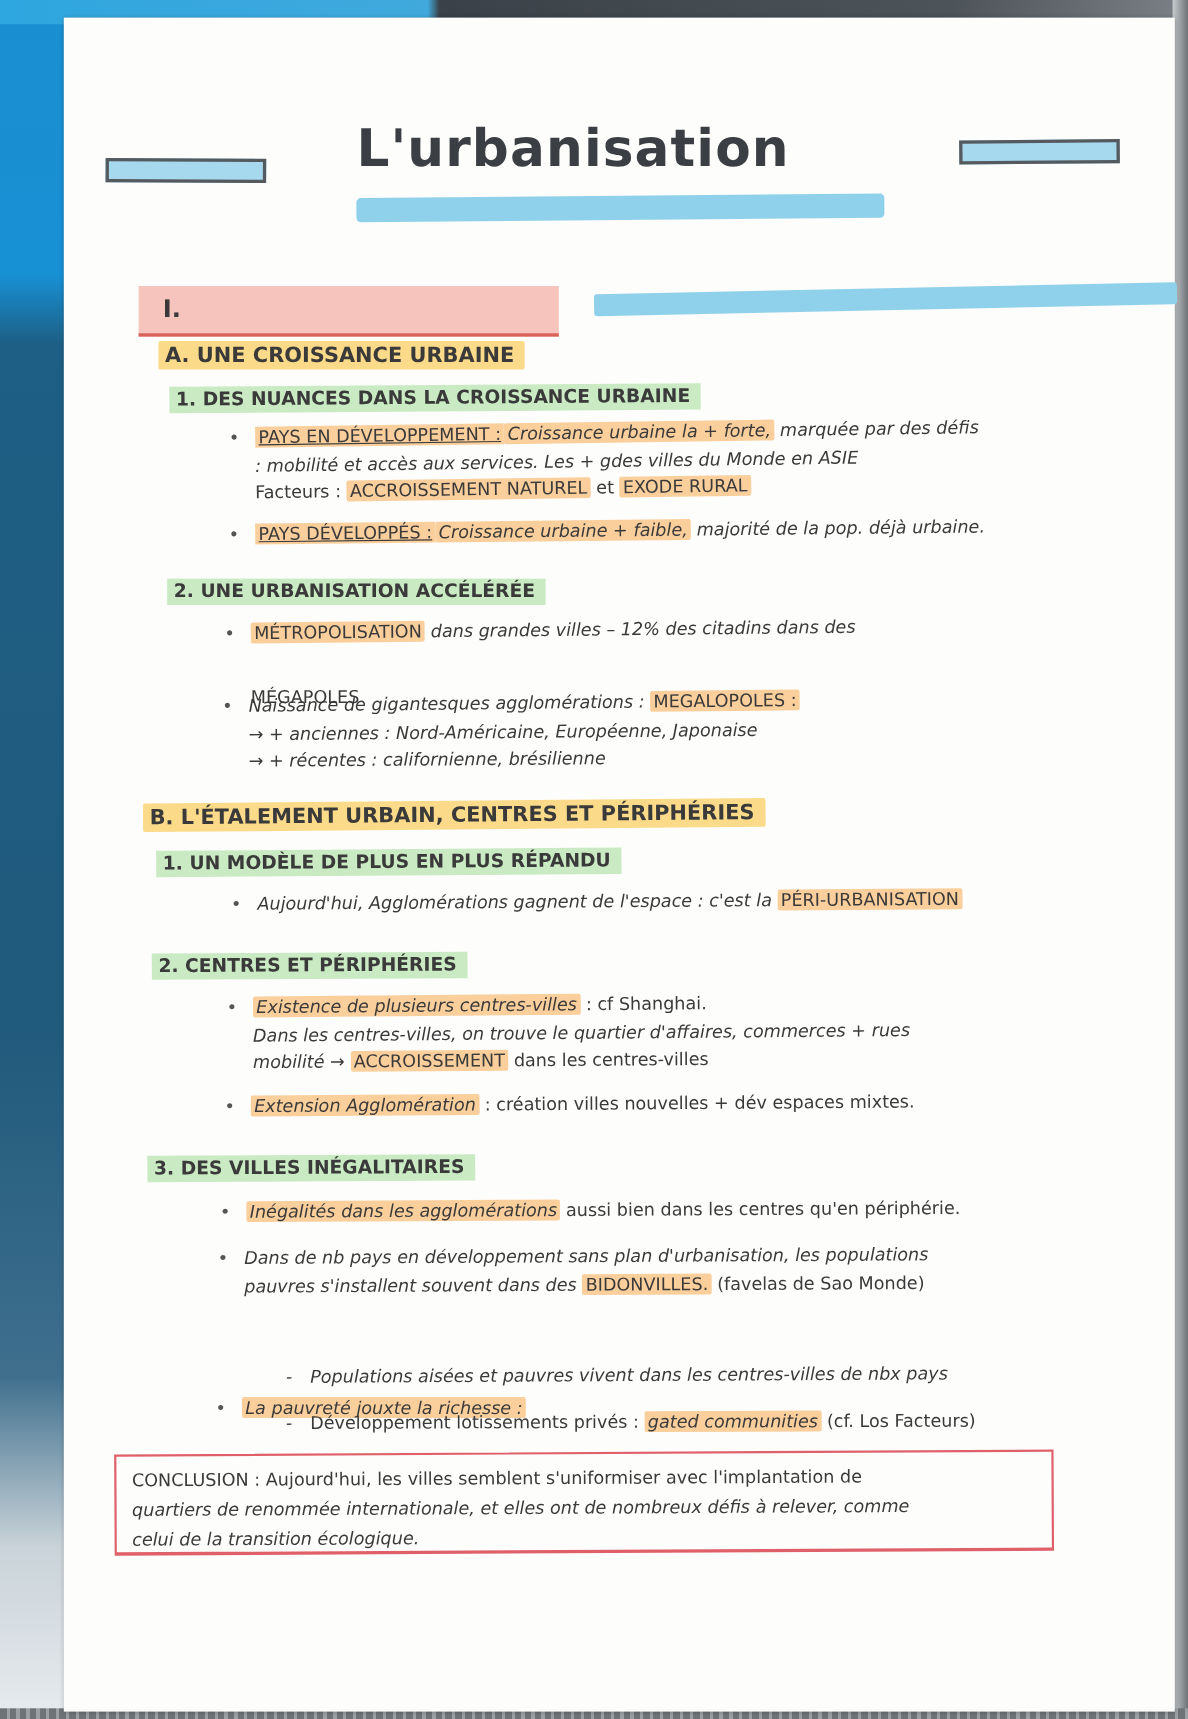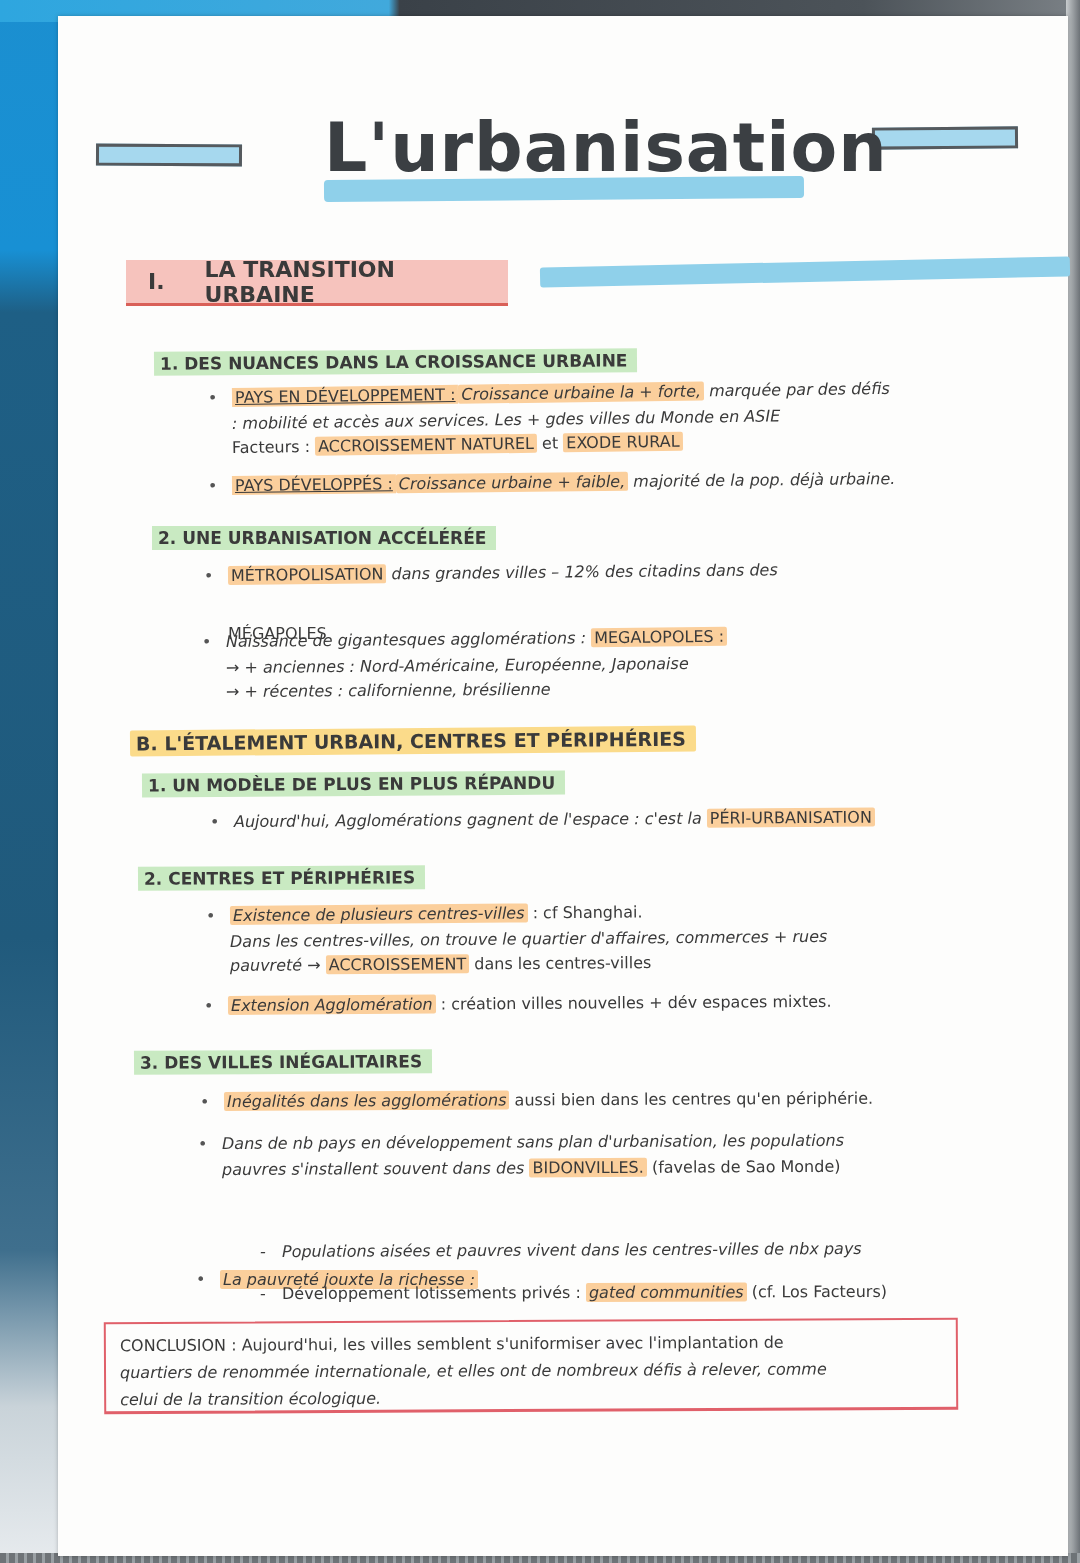--- a/index.html
+++ b/index.html
@@ -34,21 +34,21 @@
     }
 
     
     .title-box {
       position: absolute; height: 22px; width: 146px;
       background: #a6d8ee; border: 3px solid #555a5e;
     }
     .title {
       position: absolute; left: 266px; top: 92px;
       font-family: "DejaVu Sans", sans-serif; font-weight: bold;
-      font-size: 68px; color: #3b3f43; letter-spacing: 1px;
+      font-size: 47px; color: #3b3f43; letter-spacing: 1px;
       z-index: 2;
     }
     .title-underline {
       position: absolute; left: 266px; top: 162px; width: 480px; height: 22px;
       background: #8fd0ea; border-radius: 4px; transform: rotate(-0.5deg);
     }
     .part-bar {
       position: absolute; left: 482px; top: 246px; width: 530px; height: 20px;
       background: #8fd0ea; transform: rotate(-1.2deg); border-radius: 3px;
     }
@@ -102,23 +102,23 @@
 <div class="page">
 
   <div class="title-box" style="left:38px; top:128px; transform:rotate(0.3deg);"></div>
   <div class="title-box" style="left:814px; top:111px; transform:rotate(-0.5deg);"></div>
   <div class="title-underline"></div>
   <div class="title">L'urbanisation</div>
 
   <div class="part-bar"></div>
   <div class="h1">
     <span class="num">I.</span>
-    <span>LA TRANSITION URBAINE</span>
   </div>
 
+  <div class="h2" style="left:86px; top:294px;">A.  UNE CROISSANCE URBAINE</div>
 
   <div class="h3" style="left:96px; top:334px; transform:rotate(-0.4deg);">1.  DES NUANCES DANS LA CROISSANCE URBAINE</div>
 
   <div class="line bullet" style="left:174px; top:372px; transform:rotate(-0.8deg);">
     <span class="hl-u">PAYS EN DÉVELOPPEMENT :</span><span class="hl it">Croissance urbaine la + forte,</span><span class="it"> marquée par des défis</span>
   </div>
   <div class="line it" style="left:174px; top:398px; transform:rotate(-0.8deg);">: mobilité et accès aux services. Les + gdes villes du Monde en ASIE</div>
   <div class="line" style="left:174px; top:422px; transform:rotate(-0.8deg);">
     <span>Facteurs : </span><span class="hl">ACCROISSEMENT NATUREL</span><span> et </span><span class="hl">EXODE RURAL</span>
   </div>
@@ -148,21 +148,21 @@
     <span class="it">Aujourd'hui, Agglomérations gagnent de l'espace : c'est la </span><span class="hl">PÉRI-URBANISATION</span>
   </div>
 
   <div class="h3" style="left:80px; top:850px; transform:rotate(-0.3deg);">2.  CENTRES ET PÉRIPHÉRIES</div>
 
   <div class="line bullet" style="left:172px; top:890px; transform:rotate(-0.5deg);">
     <span class="hl it">Existence de plusieurs centres-villes</span><span> : cf Shanghai.</span>
   </div>
   <div class="line it" style="left:172px; top:916px; transform:rotate(-0.5deg);">Dans les centres-villes, on trouve le quartier d'affaires, commerces + rues</div>
   <div class="line" style="left:172px; top:940px; transform:rotate(-0.4deg);">
-    <span class="it">pauvreté → </span><span class="hl">ACCROISSEMENT</span><span> dans les centres-villes</span>
+    <span class="it">mobilité → </span><span class="hl">ACCROISSEMENT</span><span> dans les centres-villes</span>
   </div>
 
   <div class="line bullet" style="left:170px; top:980px; transform:rotate(-0.4deg);">
     <span class="hl it">Extension Agglomération</span><span> : création villes nouvelles + dév espaces mixtes.</span>
   </div>
 
   <div class="h3" style="left:76px; top:1034px; transform:rotate(-0.3deg);">3.  DES VILLES INÉGALITAIRES</div>
 
   <div class="line bullet" style="left:166px; top:1076px; transform:rotate(-0.3deg);">
     <span class="hl it">Inégalités dans les agglomérations</span><span> aussi bien dans les centres qu'en périphérie.</span>

